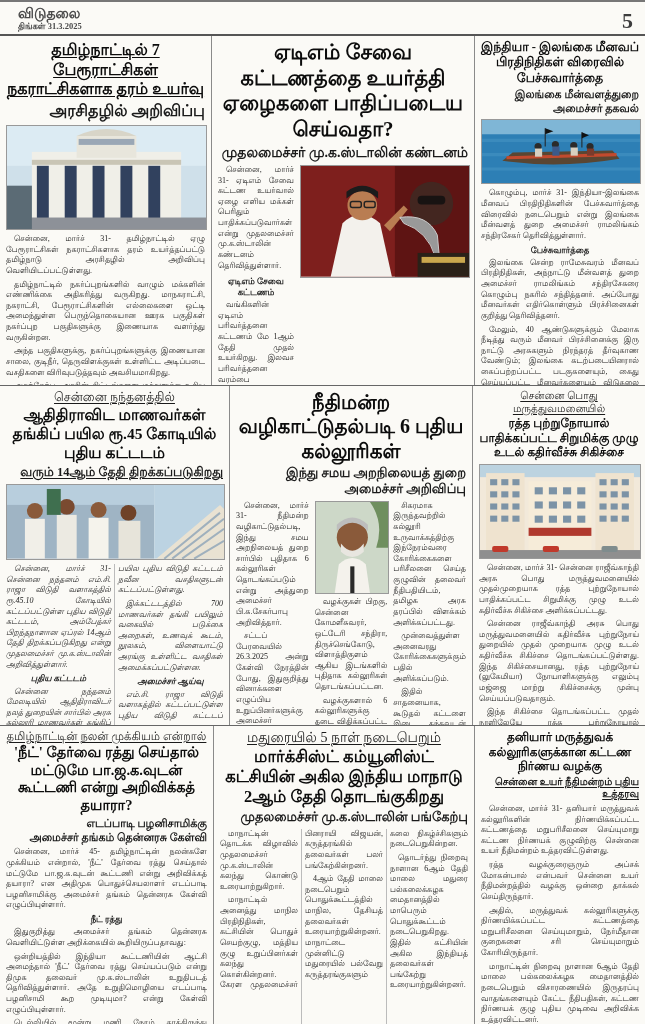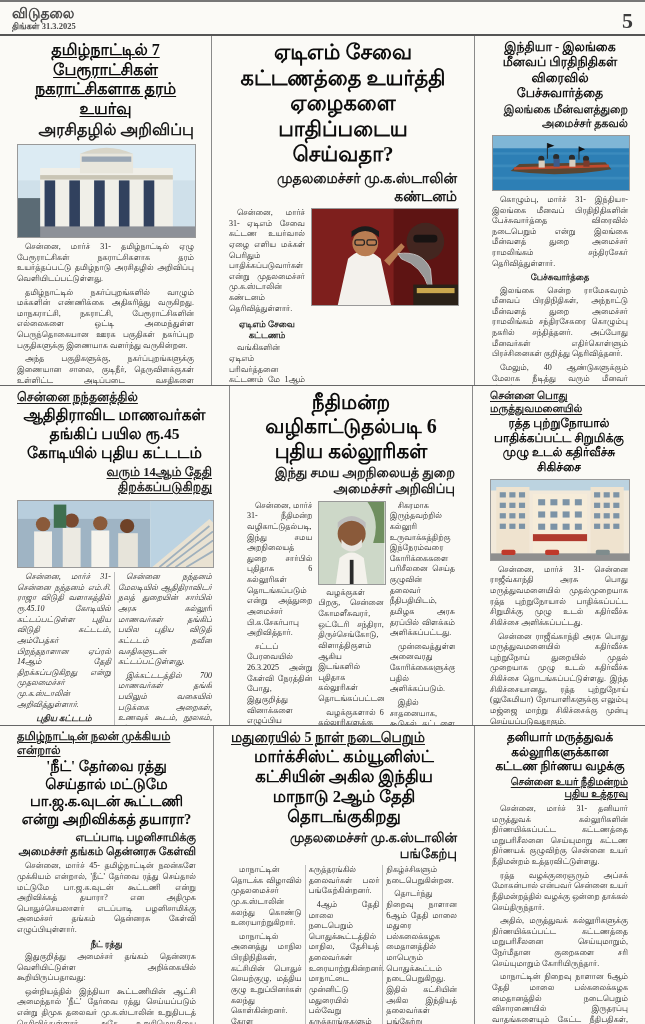--- a/index.html
+++ b/index.html
@@ -5,32 +5,32 @@
   html,body{margin:0;padding:0;background:#e8e6e0;}
   .page{
     width:645px;height:1024px;margin:0 auto;background:#fbfaf6;
     font-family:"Liberation Serif", serif;color:#1b1b1b;
     box-sizing:border-box;border-top:2px solid #777;overflow:hidden;
     display:flex;flex-direction:column;
   }
   
   .phead{
     display:flex;justify-content:space-between;align-items:flex-end;
-    padding:3px 12px 2px 12px;border-bottom:2px solid #555;height:34px;box-sizing:border-box;
+    padding:3px 12px 2px 18px;border-bottom:2px solid #555;height:34px;box-sizing:border-box;
   }
   .masthead{font-weight:bold;font-size:14px;color:#4a4a4a;line-height:1.1;}
   .pdate{font-size:8.5px;color:#4a4a4a;font-weight:bold;}
   .pnum{font-size:22px;font-weight:bold;color:#3d3d3d;line-height:1;}
   
   .row{display:flex;box-sizing:border-box;border-bottom:1.5px solid #666;overflow:hidden;}
   .row:last-child{border-bottom:none;}
-  .col{box-sizing:border-box;padding:4px 17px;overflow:hidden;}
+  .col{box-sizing:border-box;padding:4px 6px;overflow:hidden;}
   .vr{border-right:1px solid #8a8a8a;}
   
-  .kicker{font-weight:bold;text-decoration:underline;text-underline-offset:2px;}
+  .kicker{font-weight:normal;text-align:center;text-decoration:underline;text-underline-offset:2px;}
   .hl{font-weight:bold;text-align:center;line-height:1.22;color:#0c0c0c;}
   .sub{font-weight:bold;text-align:right;line-height:1.25;margin-top:2px;}
   .underl{text-decoration:underline;text-underline-offset:2px;}
   .body{font-size:8px;line-height:1.33;text-align:justify;margin-top:3px;overflow:hidden;}
   .body p{margin:0 0 3px 0;text-indent:8px;}
   .bsub{font-weight:bold;text-align:center;font-size:8.5px;margin:2px 0 2px 0;}
   figure{margin:4px 0;padding:0;}
   .ph{border:1px solid #999;display:block;width:100%;height:auto;}
   .cols2{column-count:2;column-gap:7px;column-rule:1px solid #bbb;font-style:italic;}
   .cols3{column-count:3;column-gap:7px;column-rule:1px solid #bbb;}

